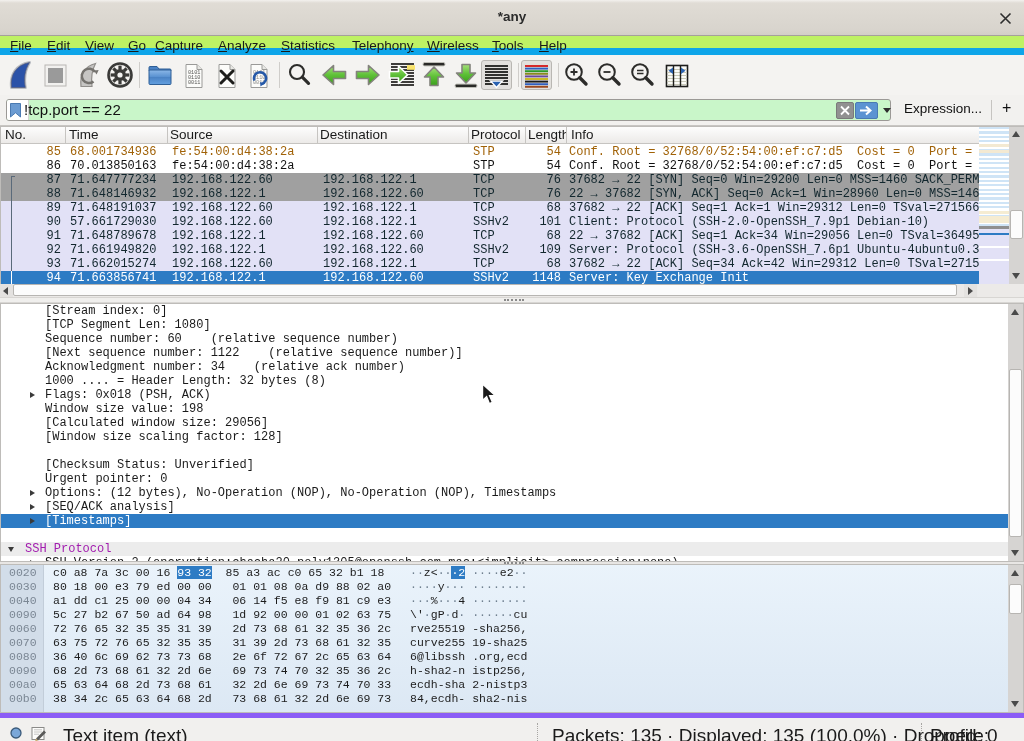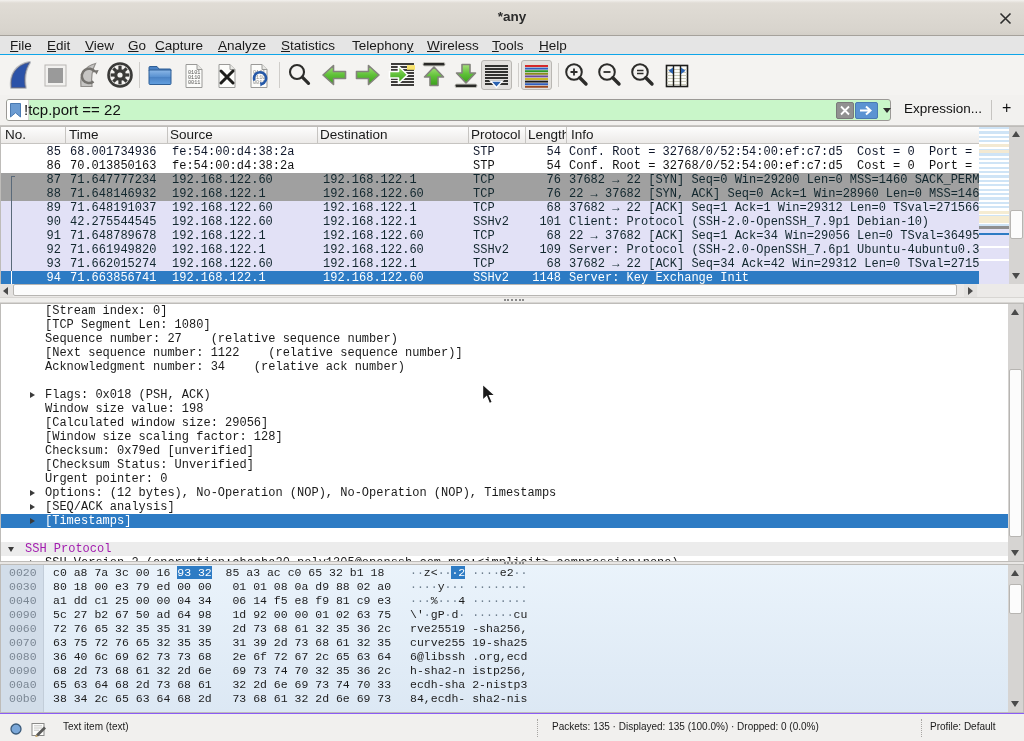--- a/index.html
+++ b/index.html
@@ -3,21 +3,21 @@
 <style>
 *{margin:0;padding:0;box-sizing:border-box}
 html,body{width:1024px;height:741px;overflow:hidden}
 body{font-family:"Liberation Sans",sans-serif;position:relative;background:#fff}
 .abs{position:absolute}
 .mono{font-family:"Liberation Mono",monospace}
 
 #titlebar{left:0;top:0;width:1024px;height:36px;background:linear-gradient(#f3f1ee 0px,#e0dcd5 3px,#d8d4cd 30px,#d2cec7 36px);border-bottom:1px solid #a5a19b}
 #title{left:0;top:9px;width:1024px;text-align:center;font-weight:bold;font-size:13.5px;color:#2b2b2b}
 
-#menubar{left:0;top:36px;width:1024px;height:19px;background:#e5e5e5;border-bottom:1px solid #0ea5e9;font-size:13.5px;color:#1a1a1a}
+#menubar{left:0;top:36px;width:1024px;height:19px;background:#bef264;border-bottom:7px solid #0ea5e9;font-size:13.5px;color:#1a1a1a}
 .mi{position:absolute;top:2px}
 
 #toolbar{left:0;top:55px;width:1024px;height:40px;background:#f4f3f1}
 .tsep{position:absolute;top:7px;width:1px;height:26px;background:#cfcdca}
 .ticon{position:absolute;top:7px}
 .pressed{position:absolute;top:5px;width:31px;height:30px;background:#e2e0dd;border:1px solid #b9b7b3;border-radius:3px}
 
 #filterbar{left:0;top:95px;width:1024px;height:31px;background:#f2f1ef;border-bottom:1px solid #c8c6c3}
 #finput{left:6px;top:4px;width:885px;height:22px;background:#c9f6c9;border:1px solid #9b9996;border-radius:3px}
 #fbook{left:0px;top:0px;width:22px;height:20px;background:#fff;border-right:1px solid #d8d6d3;border-radius:2px 0 0 2px}
@@ -41,21 +41,21 @@
 .tri{position:absolute;width:0;height:0}
 
 #hexpane{left:0;top:564px;width:1024px;height:149px;background:linear-gradient(#eaf3fb,#dce8f4);border:1px solid #bebcb9;overflow:hidden}
 #offcol{left:0;top:0;width:43px;height:149px;background:#d2dde9;border-right:1px solid #c2cdd9}
 .hxrow{position:absolute;left:0;width:1000px;height:14px;line-height:14px;font-size:11.5px;white-space:pre}
 .off{position:absolute;top:0;left:8px;color:#7b8794}
 .hx{position:absolute;top:0;left:52px;color:#1c1c1c}
 .asc{position:absolute;top:0;left:409px;color:#1c1c1c}
 .hl{background:#2d7bc4;color:#fff}
 
-#statusbar{left:0;top:713px;width:1024px;height:28px;background:#f1f0ee;border-top:1px solid #8b5cf6;font-size:10px;color:#1a1a1a}
+#statusbar{left:0;top:713px;width:1024px;height:28px;background:#f1f0ee;border-top:5px solid #8b5cf6;font-size:19px;color:#1a1a1a}
 .ssep{position:absolute;top:5px;width:1px;height:18px;border-left:1px dotted #a8a6a3}
 </style></head>
 <body>
 <div class="abs" id="titlebar"></div>
 <div class="abs" id="title">*any</div>
 <svg class="abs" style="left:999px;top:12px" width="13" height="13">
     <path d="M1.5,1.5 L11.5,11.5 M11.5,1.5 L1.5,11.5" stroke="#2d2d2d" stroke-width="1.6"></path>
   </svg>
 <div class="abs" id="menubar">
 <span class="mi" style="left:10px"><u>F</u>ile</span>
@@ -259,21 +259,21 @@
 <span class="hcell" style="left:470px">Protocol</span>
 <span class="hcell" style="left:527px;width:38px;overflow:hidden;display:inline-block;white-space:nowrap">Length</span>
 <span class="hcell" style="left:570px">Info</span>
 <div class="hsep" style="left:64px"></div>
 <div class="hsep" style="left:166px"></div>
 <div class="hsep" style="left:316px"></div>
 <div class="hsep" style="left:467px"></div>
 <div class="hsep" style="left:524px"></div>
 <div class="hsep" style="left:565px"></div>
 </div>
-<div class="prow mono" style="top:18px;background:#ffffff;color:#0f172a">
+<div class="prow mono" style="top:18px;background:#ffffff;color:#a16207">
 <span class="pc" style="left:0;width:60px;text-align:right;display:inline-block">85</span>
 <span class="pc" style="left:69px">68.001734936</span>
 <span class="pc" style="left:171px">fe:54:00:d4:38:2a</span>
 <span class="pc" style="left:322px"></span>
 <span class="pc" style="left:472px">STP</span>
 <span class="pc" style="left:500px;width:60px;text-align:right;display:inline-block">54</span>
 <span class="pc" style="left:568px">Conf. Root = 32768/0/52:54:00:ef:c7:d5  Cost = 0  Port = </span>
 </div>
 <div class="prow mono" style="top:32px;background:#ffffff;color:#111111">
 <span class="pc" style="left:0;width:60px;text-align:right;display:inline-block">86</span>
@@ -306,21 +306,21 @@
 <span class="pc" style="left:0;width:60px;text-align:right;display:inline-block">89</span>
 <span class="pc" style="left:69px">71.648191037</span>
 <span class="pc" style="left:171px">192.168.122.60</span>
 <span class="pc" style="left:322px">192.168.122.1</span>
 <span class="pc" style="left:472px">TCP</span>
 <span class="pc" style="left:500px;width:60px;text-align:right;display:inline-block">68</span>
 <span class="pc" style="left:568px">37682 → 22 [ACK] Seq=1 Ack=1 Win=29312 Len=0 TSval=271566</span>
 </div>
 <div class="prow mono" style="top:88px;background:#e2e1f6;color:#12272e">
 <span class="pc" style="left:0;width:60px;text-align:right;display:inline-block">90</span>
-<span class="pc" style="left:69px">42.275544545</span>
+<span class="pc" style="left:69px">57.661729030</span>
 <span class="pc" style="left:171px">192.168.122.60</span>
 <span class="pc" style="left:322px">192.168.122.1</span>
 <span class="pc" style="left:472px">SSHv2</span>
 <span class="pc" style="left:500px;width:60px;text-align:right;display:inline-block">101</span>
 <span class="pc" style="left:568px">Client: Protocol (SSH-2.0-OpenSSH_7.9p1 Debian-10)</span>
 </div>
 <div class="prow mono" style="top:102px;background:#e2e1f6;color:#12272e">
 <span class="pc" style="left:0;width:60px;text-align:right;display:inline-block">91</span>
 <span class="pc" style="left:69px">71.648789678</span>
 <span class="pc" style="left:171px">192.168.122.1</span>
@@ -329,21 +329,21 @@
 <span class="pc" style="left:500px;width:60px;text-align:right;display:inline-block">68</span>
 <span class="pc" style="left:568px">22 → 37682 [ACK] Seq=1 Ack=34 Win=29056 Len=0 TSval=36495</span>
 </div>
 <div class="prow mono" style="top:116px;background:#e2e1f6;color:#12272e">
 <span class="pc" style="left:0;width:60px;text-align:right;display:inline-block">92</span>
 <span class="pc" style="left:69px">71.661949820</span>
 <span class="pc" style="left:171px">192.168.122.1</span>
 <span class="pc" style="left:322px">192.168.122.60</span>
 <span class="pc" style="left:472px">SSHv2</span>
 <span class="pc" style="left:500px;width:60px;text-align:right;display:inline-block">109</span>
-<span class="pc" style="left:568px">Server: Protocol (SSH-2.0-OpenSSH_7.6p1 Ubuntu-4ubuntu0.3</span>
+<span class="pc" style="left:568px">Server: Protocol (SSH-3.6-OpenSSH_7.6p1 Ubuntu-4ubuntu0.3</span>
 </div>
 <div class="prow mono" style="top:130px;background:#e2e1f6;color:#12272e">
 <span class="pc" style="left:0;width:60px;text-align:right;display:inline-block">93</span>
 <span class="pc" style="left:69px">71.662015274</span>
 <span class="pc" style="left:171px">192.168.122.60</span>
 <span class="pc" style="left:322px">192.168.122.1</span>
 <span class="pc" style="left:472px">TCP</span>
 <span class="pc" style="left:500px;width:60px;text-align:right;display:inline-block">68</span>
 <span class="pc" style="left:568px">37682 → 22 [ACK] Seq=34 Ack=42 Win=29312 Len=0 TSval=2715</span>
 </div>
@@ -388,43 +388,43 @@
 <div class="abs" style="left:0;top:297px;width:1024px;height:6px;background:#f0efed;border-top:1px solid #d8d6d3;border-bottom:1px solid #d8d6d3"></div>
 <div class="abs" style="left:504px;top:299px;width:20px;height:2px;border-top:2px dotted #8a8a8a"></div>
 <div class="abs" id="details">
     <div class="dline mono" style="top:0px;">
 <span style="position:absolute;top:0;left:44px;color:#1a1a1a">[Stream index: 0]</span>
 </div>
 <div class="dline mono" style="top:14px;">
 <span style="position:absolute;top:0;left:44px;color:#1a1a1a">[TCP Segment Len: 1080]</span>
 </div>
 <div class="dline mono" style="top:28px;">
-<span style="position:absolute;top:0;left:44px;color:#1a1a1a">Sequence number: 27    (relative sequence number)</span>
+<span style="position:absolute;top:0;left:44px;color:#1a1a1a">Sequence number: 60    (relative sequence number)</span>
 </div>
 <div class="dline mono" style="top:42px;">
 <span style="position:absolute;top:0;left:44px;color:#1a1a1a">[Next sequence number: 1122    (relative sequence number)]</span>
 </div>
 <div class="dline mono" style="top:56px;">
 <span style="position:absolute;top:0;left:44px;color:#1a1a1a">Acknowledgment number: 34    (relative ack number)</span>
+</div>
+<div class="dline mono" style="top:70px;">
+<span style="position:absolute;top:0;left:44px;color:#1a1a1a">1000 .... = Header Length: 32 bytes (8)</span>
 </div>
 <div class="dline mono" style="top:84px;">
 <div class="tri" style="left:29px;top:3.5px;border-top:3.5px solid transparent;border-bottom:3.5px solid transparent;border-left:5px solid #3a3a3a"></div>
 <span style="position:absolute;top:0;left:44px;color:#1a1a1a">Flags: 0x018 (PSH, ACK)</span>
 </div>
 <div class="dline mono" style="top:98px;">
 <span style="position:absolute;top:0;left:44px;color:#1a1a1a">Window size value: 198</span>
 </div>
 <div class="dline mono" style="top:112px;">
 <span style="position:absolute;top:0;left:44px;color:#1a1a1a">[Calculated window size: 29056]</span>
 </div>
 <div class="dline mono" style="top:126px;">
 <span style="position:absolute;top:0;left:44px;color:#1a1a1a">[Window size scaling factor: 128]</span>
-</div>
-<div class="dline mono" style="top:140px;">
-<span style="position:absolute;top:0;left:44px;color:#1a1a1a">Checksum: 0x79ed [unverified]</span>
 </div>
 <div class="dline mono" style="top:154px;">
 <span style="position:absolute;top:0;left:44px;color:#1a1a1a">[Checksum Status: Unverified]</span>
 </div>
 <div class="dline mono" style="top:168px;">
 <span style="position:absolute;top:0;left:44px;color:#1a1a1a">Urgent pointer: 0</span>
 </div>
 <div class="dline mono" style="top:182px;">
 <div class="tri" style="left:29px;top:3.5px;border-top:3.5px solid transparent;border-bottom:3.5px solid transparent;border-left:5px solid #3a3a3a"></div>
 <span style="position:absolute;top:0;left:44px;color:#1a1a1a">Options: (12 bytes), No-Operation (NOP), No-Operation (NOP), Timestamps</span>

